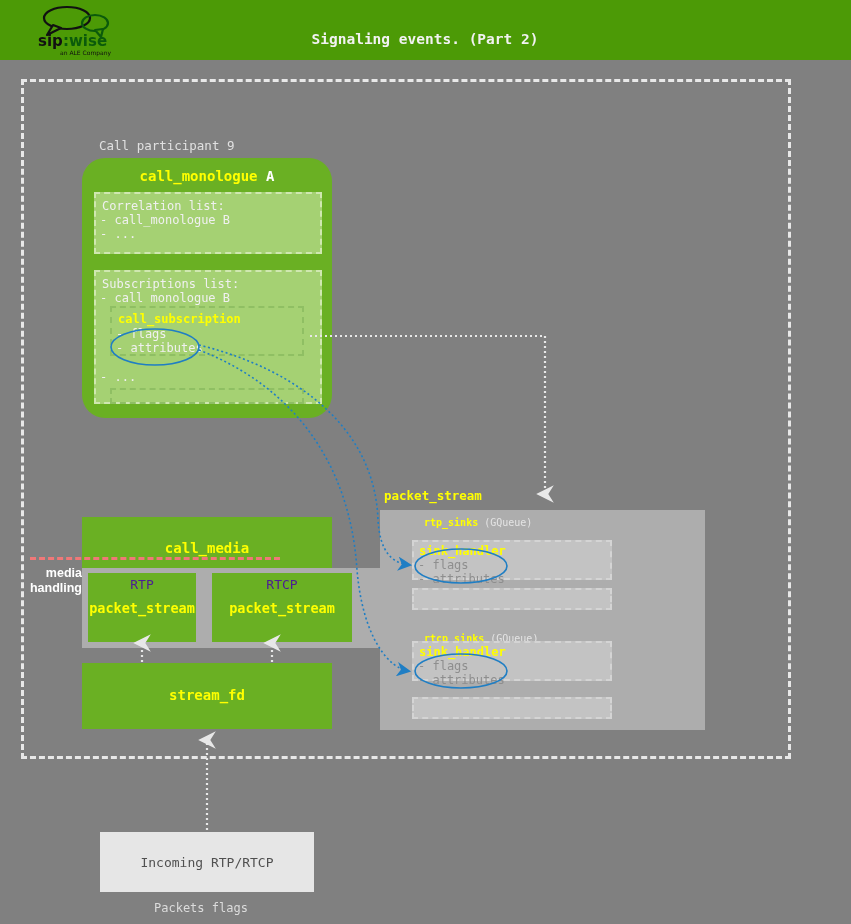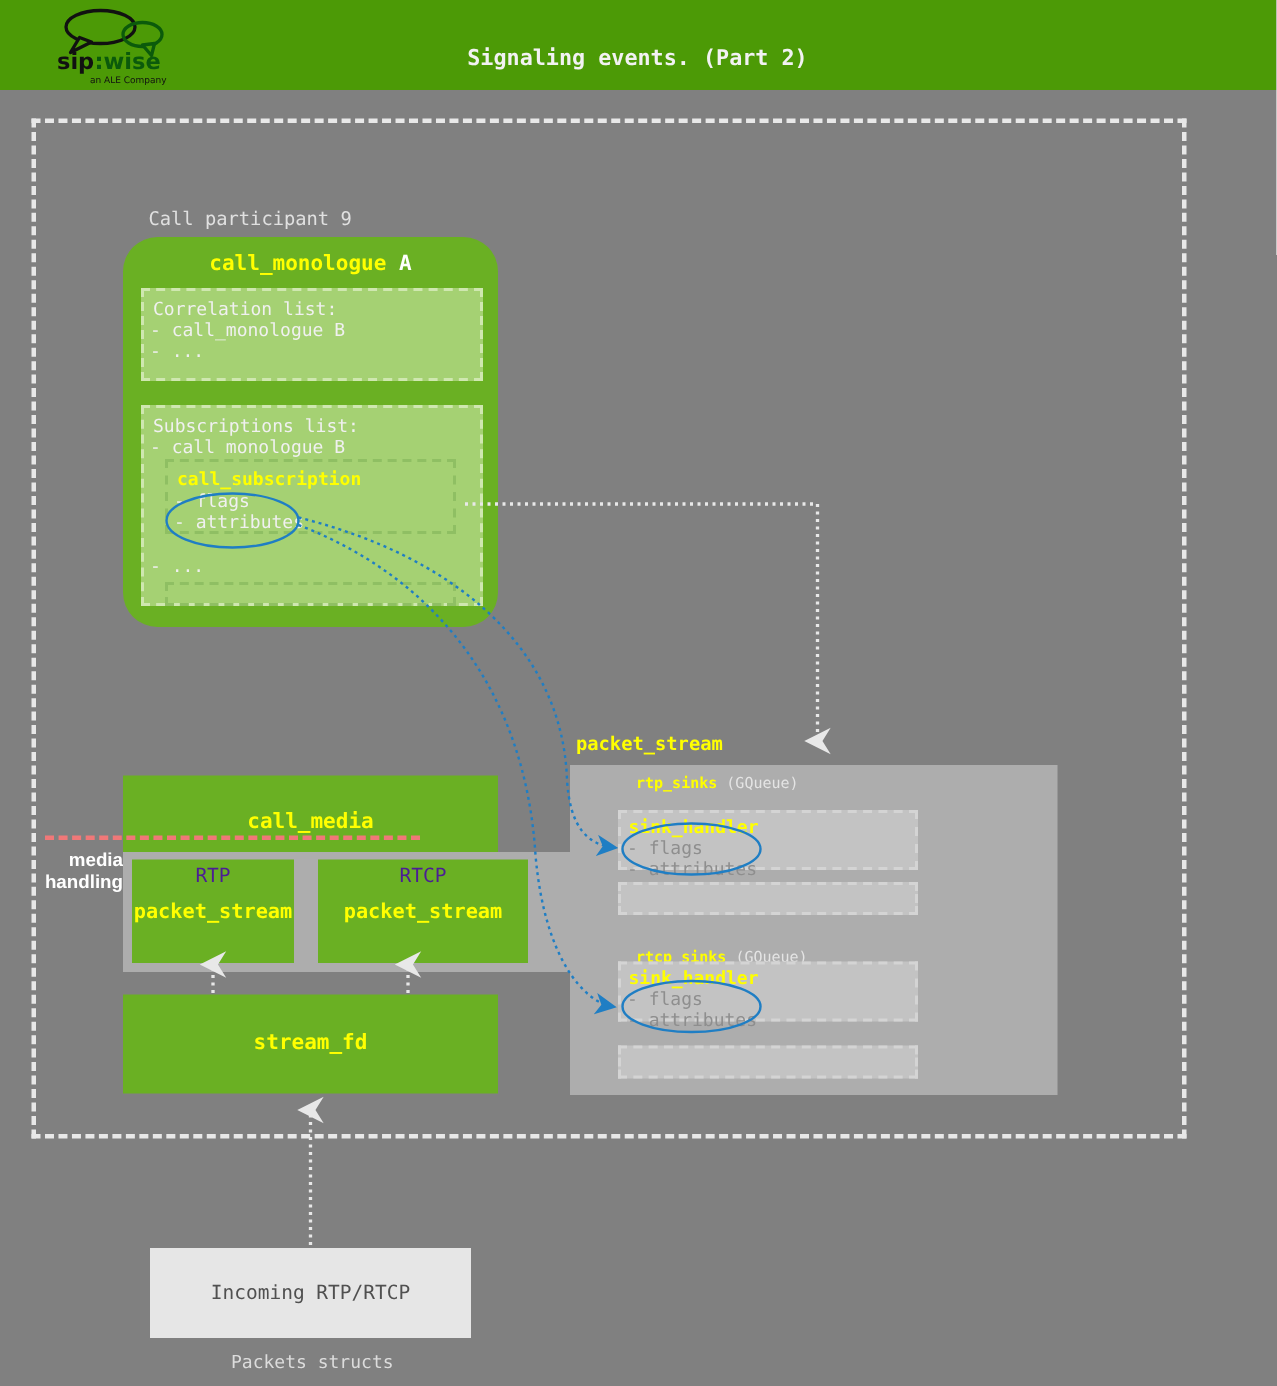--- a/index.html
+++ b/index.html
@@ -320,21 +320,21 @@
       <div class="sink-title" style="left:5px; top:2px;">sink_handler</div>
       <div class="sink-text" style="left:4px; top:16px;">- flags</div>
       <div class="sink-text" style="left:4px; top:30px;">- attributes</div>
     </div>
     <div class="sink-slot" style="left:32px; top:187px; width:200px; height:22px;"></div>
   </div>
 
   <div class="incoming-box" style="left:100px; top:832px; width:214px; height:60px;">
     <div class="incoming-text" style="top:23px;">Incoming RTP/RTCP</div>
   </div>
-  <div class="caption" style="left:154px; top:901px;">Packets structs</div>
+  <div class="caption" style="left:154px; top:901px;">Packets flags</div>
 
   <svg class="overlay" viewBox="0 0 851 924" xmlns="http://www.w3.org/2000/svg">
     <defs>
       <marker id="arrow-white" markerWidth="10" markerHeight="10" refX="5" refY="5" orient="auto">
         <path d="M1,1 L5,9 L9,1 L5,3.5 Z" fill="#e8e8e8"></path>
       </marker>
       <marker id="arrow-white-up" markerWidth="10" markerHeight="10" refX="5" refY="5" orient="auto">
         <path d="M1,9 L5,1 L9,9 L5,6.5 Z" fill="#e8e8e8"></path>
       </marker>
       <marker id="arrow-blue" markerWidth="9" markerHeight="9" refX="7" refY="4.5" orient="auto">

